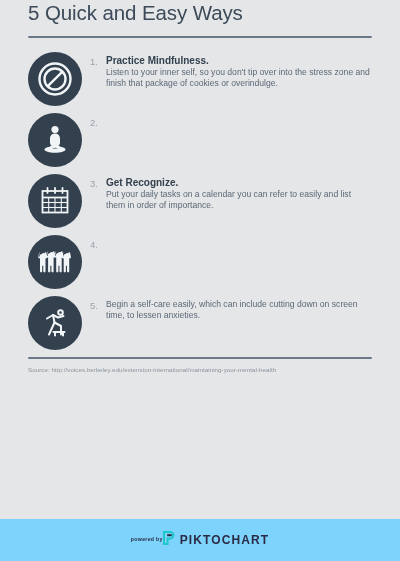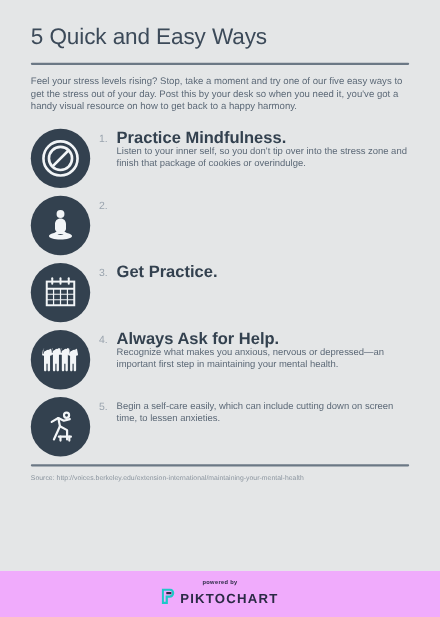--- a/index.html
+++ b/index.html
@@ -18,21 +18,20 @@
     left: 0;
     top: 0;
     width: 400px;
     height: 519px;
     background: #e4e6e7;
     box-sizing: border-box;
     padding: 0 28px;
   }
   #title {
     margin: 0;
-    padding-top: 21px;
     font-size: 20.5px;
     line-height: 25px;
     font-weight: 400;
     color: #3c4a59;
     letter-spacing: -0.1px;
   }
   #title-line2 { display: block; }
   #rule-top {
     margin-top: 11px;
     height: 2px;
@@ -72,21 +71,21 @@
     flex: 0 0 auto;
     width: 16px;
     font-size: 9.5px;
     color: #9aa4ae;
     padding-top: 4px;
     text-align: left;
   }
   .body { flex: 1 1 auto; padding-top: 3px; }
   .item-title {
     margin: 0;
-    font-size: 15px;
+    font-size: 10px;
     font-weight: bold;
     color: #33414f;
     line-height: 12px;
   }
   .item-desc {
     margin: 0;
     font-size: 8.6px;
     line-height: 11.1px;
     color: #5c6977;
   }
@@ -101,23 +100,23 @@
     font-size: 6.2px;
     color: #8a949e;
     letter-spacing: 0.05px;
   }
   #footer {
     position: absolute;
     left: 0;
     top: 519px;
     width: 400px;
     height: 42px;
-    background: #f0abfc;
-    display: flex;
-    flex-direction: column;
+    background: #7dd3fc;
+    display: flex;
+    flex-direction: row;
     align-items: center;
     justify-content: center;
   }
   #powered {
     font-size: 5.2px;
     font-weight: bold;
     color: #2b2a45;
     letter-spacing: 0.3px;
     margin-bottom: 2px;
   }
@@ -137,21 +136,20 @@
 <body>
 
 <div id="poster">
 
   <h1 id="title">
     <span>5 Quick and Easy Ways</span>
   </h1>
 
   <div id="rule-top"></div>
 
-  <p id="intro">Feel your stress levels rising? Stop, take a moment and try one of our five easy ways to get the stress out of your day. Post this by your desk so when you need it, you've got a handy visual resource on how to get back to a happy harmony.</p>
 
   <ul id="list">
 
     <li class="item">
       <div class="badge">
         <svg width="36" height="36" viewBox="0 0 36 36">
           <circle cx="18" cy="18" r="15.5" fill="none" stroke="#f2f5f7" stroke-width="2.4"></circle>
           <circle cx="18" cy="18" r="10.5" fill="none" stroke="#f2f5f7" stroke-width="2.4"></circle>
           <line x1="10.8" y1="25.2" x2="25.2" y2="10.8" stroke="#f2f5f7" stroke-width="2.4" stroke-linecap="round"></line>
         </svg>
@@ -186,44 +184,41 @@
           <line x1="24.5" y1="4" x2="24.5" y2="9" stroke="#f2f5f7" stroke-width="1.8" stroke-linecap="round"></line>
           <line x1="10.7" y1="13.5" x2="10.7" y2="28.5" stroke="#f2f5f7" stroke-width="1.1"></line>
           <line x1="17" y1="13.5" x2="17" y2="28.5" stroke="#f2f5f7" stroke-width="1.1"></line>
           <line x1="23.3" y1="13.5" x2="23.3" y2="28.5" stroke="#f2f5f7" stroke-width="1.1"></line>
           <line x1="4.5" y1="18.5" x2="29.5" y2="18.5" stroke="#f2f5f7" stroke-width="1.1"></line>
           <line x1="4.5" y1="23.5" x2="29.5" y2="23.5" stroke="#f2f5f7" stroke-width="1.1"></line>
         </svg>
       </div>
       <div class="num">3.</div>
       <div class="body">
-        <p class="item-title">Get Practice.</p>
+        <p class="item-title">Get Recognize.</p>
+        <p class="item-desc">Put your daily tasks on a calendar you can refer to easily and list them in order of importance.</p>
       </div>
     </li>
 
     <li class="item">
       <div class="badge">
         <svg width="36" height="34" viewBox="0 0 36 34">
           <g fill="#f2f5f7">
             <circle cx="6.8" cy="10.2" r="2.3"></circle>
             <path d="M3.2 7.2c-.5-.2-1 .1-1.1.6L1.3 12c-.1.6.2 1.1.7 1.2l1 .2v12.9c0 .7.5 1.2 1.1 1.2s1.1-.5 1.1-1.2v-5.6h1.1v5.6c0 .7.5 1.2 1.1 1.2s1.1-.5 1.1-1.2V13.4l1-.2c.5-.1.8-.6.7-1.2l-.8-4.2c-.1-.5-.6-.8-1.1-.6-.4.1-.7.6-.6 1.1l.6 3.2-.8.2v-.6c0-1.2-1-2.2-2.2-2.2h-.4c-1.2 0-2.2 1-2.2 2.2v.6l-.8-.2.6-3.2c.1-.5-.2-1-.6-1.1z"></path>
             <circle cx="14.9" cy="9.4" r="2.3"></circle>
             <path d="M11.3 6.4c-.5-.2-1 .1-1.1.6l-.8 4.2c-.1.6.2 1.1.7 1.2l1 .2v13.7c0 .7.5 1.2 1.1 1.2s1.1-.5 1.1-1.2v-5.6h1.1v5.6c0 .7.5 1.2 1.1 1.2s1.1-.5 1.1-1.2V12.6l1-.2c.5-.1.8-.6.7-1.2l-.8-4.2c-.1-.5-.6-.8-1.1-.6-.4.1-.7.6-.6 1.1l.6 3.2-.8.2v-.6c0-1.2-1-2.2-2.2-2.2h-.4c-1.2 0-2.2 1-2.2 2.2v.6l-.8-.2.6-3.2c.1-.5-.2-1-.6-1.1z"></path>
             <circle cx="23" cy="9.4" r="2.3"></circle>
             <path d="M19.4 6.4c-.5-.2-1 .1-1.1.6l-.8 4.2c-.1.6.2 1.1.7 1.2l1 .2v13.7c0 .7.5 1.2 1.1 1.2s1.1-.5 1.1-1.2v-5.6h1.1v5.6c0 .7.5 1.2 1.1 1.2s1.1-.5 1.1-1.2V12.6l1-.2c.5-.1.8-.6.7-1.2l-.8-4.2c-.1-.5-.6-.8-1.1-.6-.4.1-.7.6-.6 1.1l.6 3.2-.8.2v-.6c0-1.2-1-2.2-2.2-2.2h-.4c-1.2 0-2.2 1-2.2 2.2v.6l-.8-.2.6-3.2c.1-.5-.2-1-.6-1.1z"></path>
             <circle cx="30.5" cy="10.2" r="2.3"></circle>
             <path d="M26.9 7.2c-.5-.2-1 .1-1.1.6l-.8 4.2c-.1.6.2 1.1.7 1.2l1 .2v12.9c0 .7.5 1.2 1.1 1.2s1.1-.5 1.1-1.2v-5.6h1.1v5.6c0 .7.5 1.2 1.1 1.2s1.1-.5 1.1-1.2V13.4l1-.2c.5-.1.8-.6.7-1.2l-.8-4.2c-.1-.5-.6-.8-1.1-.6-.4.1-.7.6-.6 1.1l.6 3.2-.8.2v-.6c0-1.2-1-2.2-2.2-2.2h-.4c-1.2 0-2.2 1-2.2 2.2v.6l-.8-.2.6-3.2c.1-.5-.2-1-.6-1.1z"></path>
           </g>
         </svg>
       </div>
       <div class="num">4.</div>
-      <div class="body">
-        <p class="item-title">Always Ask for Help.</p>
-        <p class="item-desc">Recognize what makes you anxious, nervous or depressed—an important first step in maintaining your mental health.</p>
-      </div>
     </li>
 
     <li class="item">
       <div class="badge">
         <svg width="34" height="34" viewBox="0 0 34 34">
           <g fill="none" stroke="#f2f5f7" stroke-width="2" stroke-linecap="round" stroke-linejoin="round">
             <circle cx="22.5" cy="6.5" r="2.3"></circle>
             <path d="M9 12.5 l6-3.5 5 2.5 5.5-1.5"></path>
             <path d="M15 9 l1.5 7.5"></path>
             <path d="M16.5 16.5 L11 28.5"></path>

